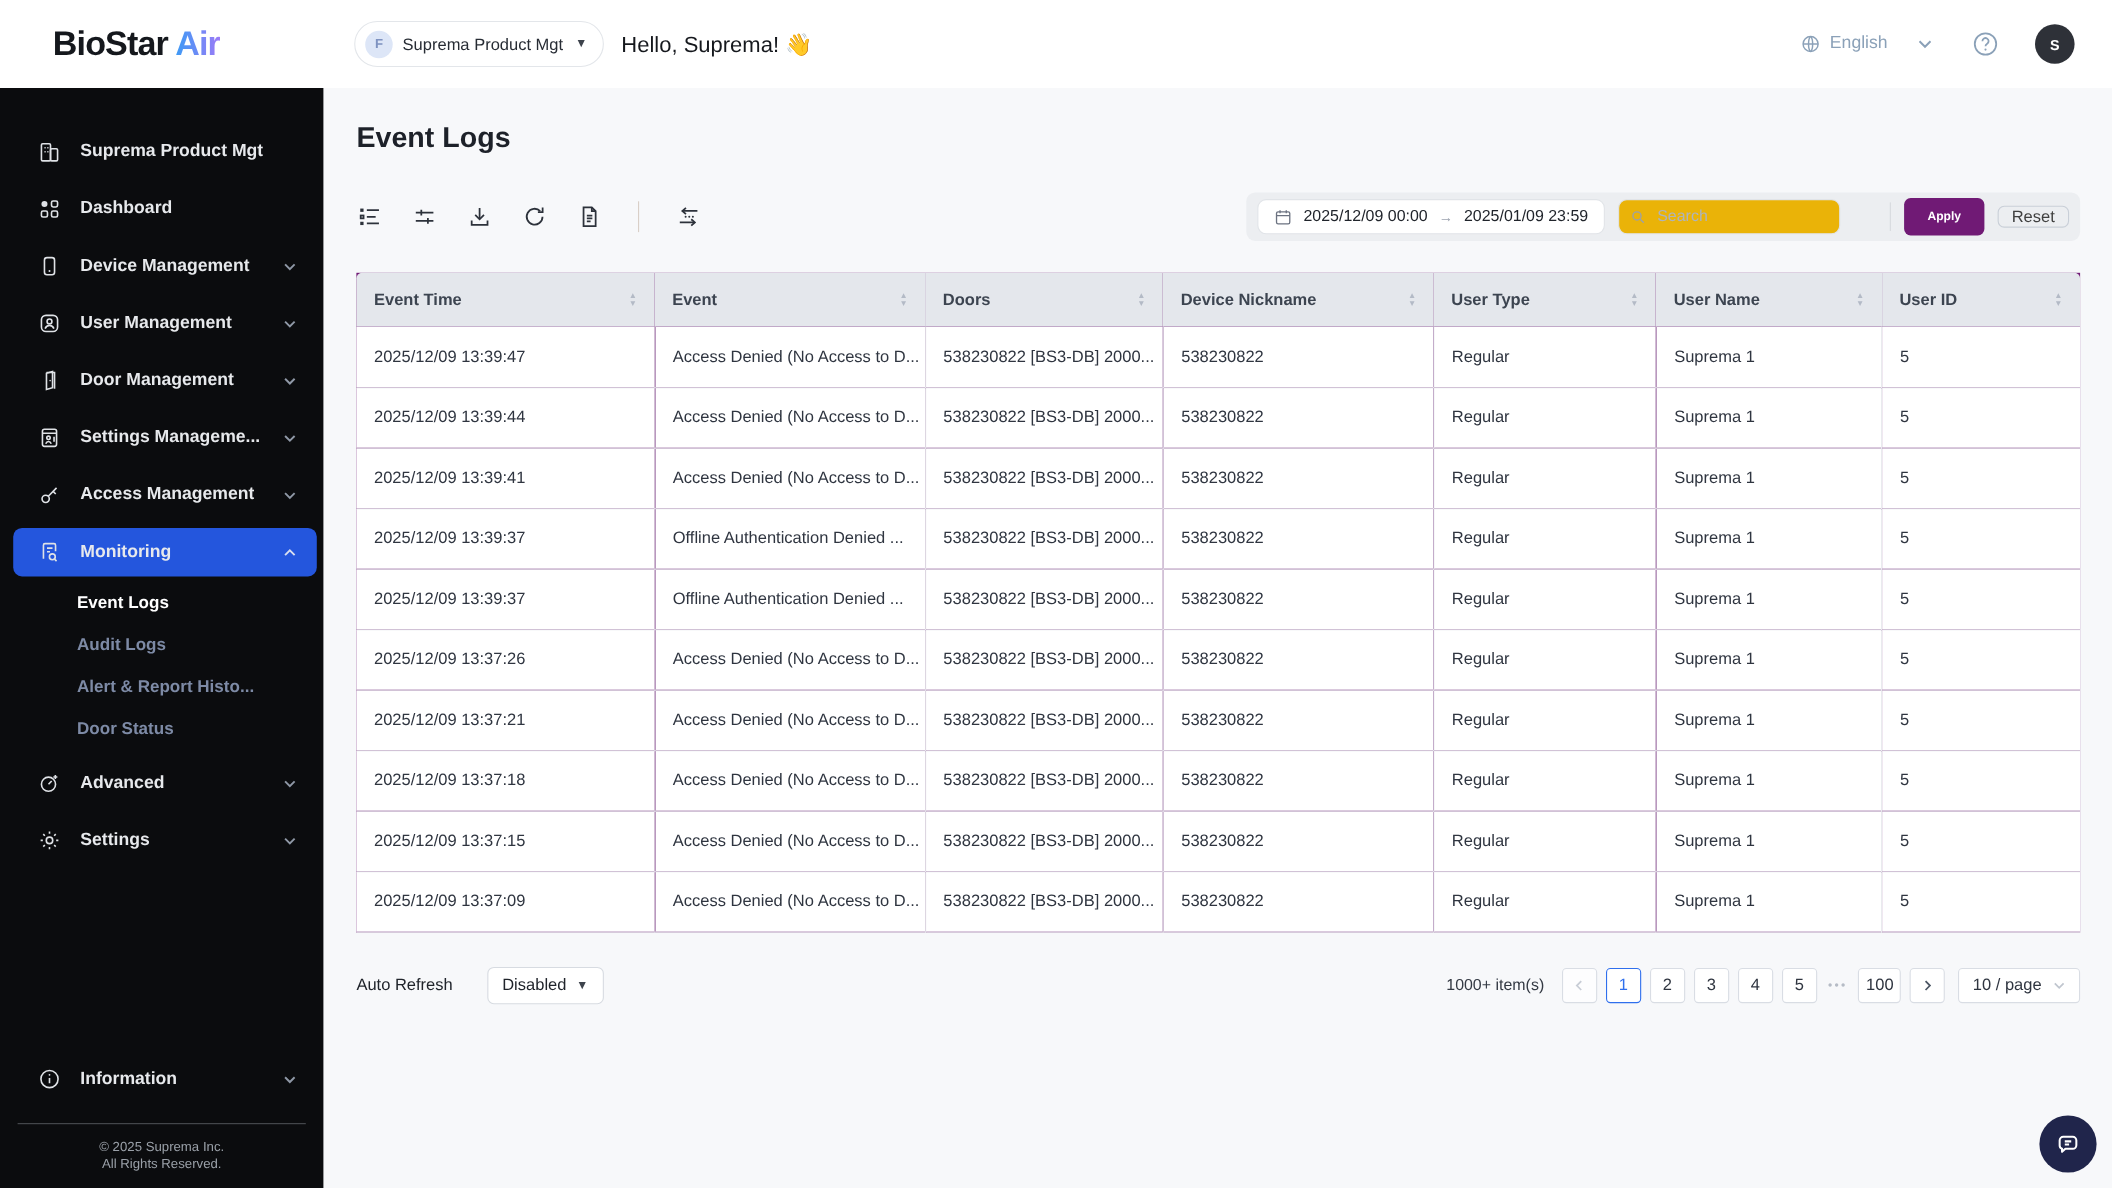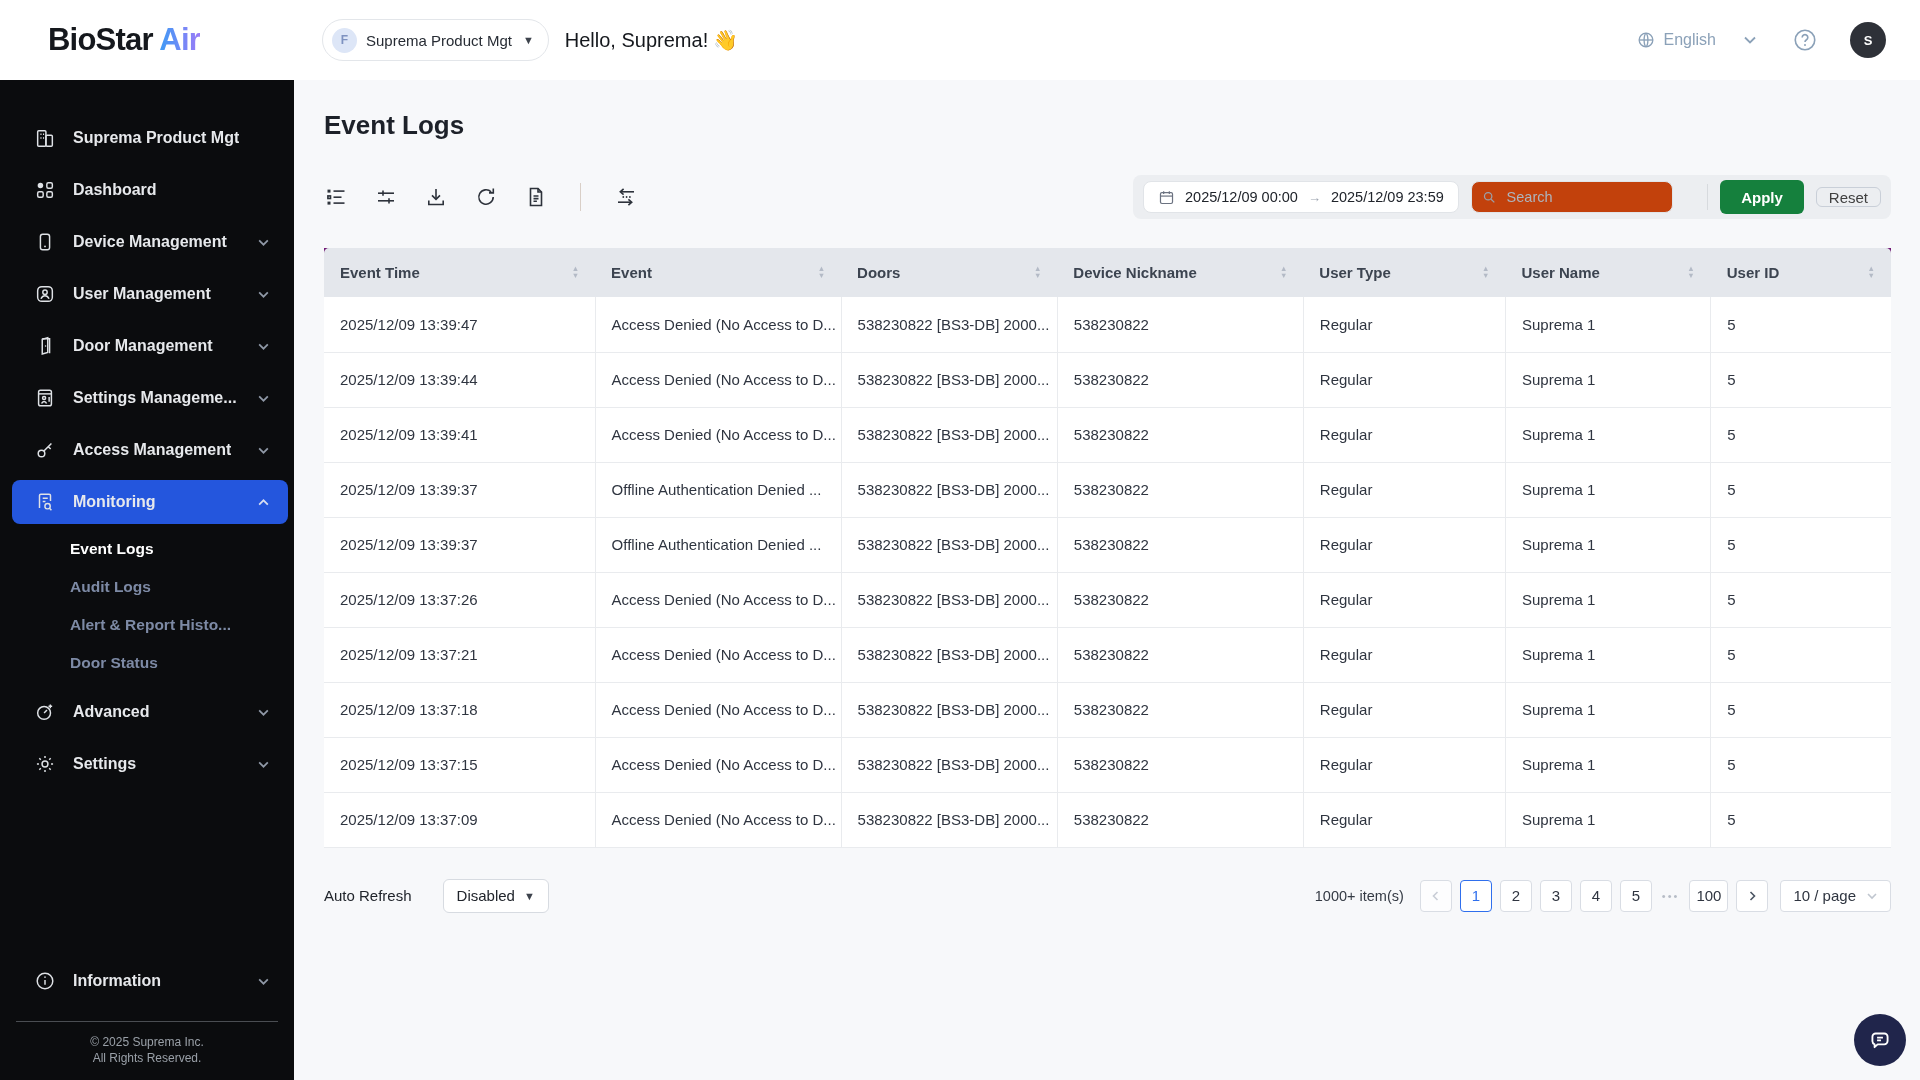--- a/index.html
+++ b/index.html
@@ -84,32 +84,32 @@
     background:#eceef1; border-radius:8px; height:44px; display:flex; align-items:center;
     padding:0 10px; gap:12px; width:758px;
   }
   .date-range {
     background:#fff; border:1px solid #e1e4e8; border-radius:8px; height:32px;
     display:flex; align-items:center; gap:10px; padding:0 14px; font-size:14.5px; color:#20242b;
     cursor:pointer;
   }
   .date-range .range-arrow { color:#9ca3af; font-size:13px; }
   .search-box {
-    background:#c2410c; border:1px solid #e1e4e8; border-radius:8px; height:32px; width:202px;
+    background:#eab308; border:1px solid #e1e4e8; border-radius:8px; height:32px; width:202px;
     display:flex; align-items:center; gap:8px; padding:0 10px;
   }
   .search-box input {
     border:none; outline:none; width:100%; font-size:14.5px; font-family:inherit; color:#20242b;
     background:transparent;
   }
   .search-box input::placeholder { color:#aeb4bd; }
   .filter-sep { width:1px; height:26px; background:#d7dade; margin-left:auto; }
   .btn-apply {
-    height:34px; padding:0 21px; background:#15803d; color:#fff; border:none; border-radius:6px;
-    font-size:15px; font-weight:600; font-family:inherit; cursor:pointer;
+    height:34px; padding:0 21px; background:#701a75; color:#fff; border:none; border-radius:6px;
+    font-size:11px; font-weight:600; font-family:inherit; cursor:pointer;
   }
   .btn-reset {
     height:20px; padding:0 12px; background:transparent; color:#404040; border:1px solid #c9cfd8;
     border-radius:6px; font-size:15px; font-family:inherit; cursor:pointer;
   }
 
   
   .table-wrap { margin-top:29px; }
   table.event-table { width:100%; border-collapse:collapse; table-layout:fixed; background:#701a75; }
   .event-table thead th {
@@ -399,21 +399,21 @@
 
       <div class="filter-panel">
         <div class="date-range">
           <svg width="17" height="17" viewBox="0 0 24 24" fill="none" stroke="#6b7280" stroke-width="1.7">
               <rect x="3.5" y="5" width="17" height="15.5" rx="2"></rect>
               <path d="M3.5 10h17"></path>
               <path d="M8 3v4M16 3v4"></path>
             </svg>
           <span>2025/12/09 00:00</span>
           <span class="range-arrow">→</span>
-          <span>2025/12/09 23:59</span>
+          <span>2025/01/09 23:59</span>
         </div>
         <div class="search-box">
           <svg width="17" height="17" viewBox="0 0 24 24" fill="none" stroke="#9aa1ab" stroke-width="2">
               <circle cx="10" cy="10" r="6"></circle>
               <path d="M14.8 14.8 20 20"></path>
             </svg>
           <input type="text" placeholder="Search" style="">
         </div>
         <div class="filter-sep"></div>
         <button class="btn-apply">Apply</button>

